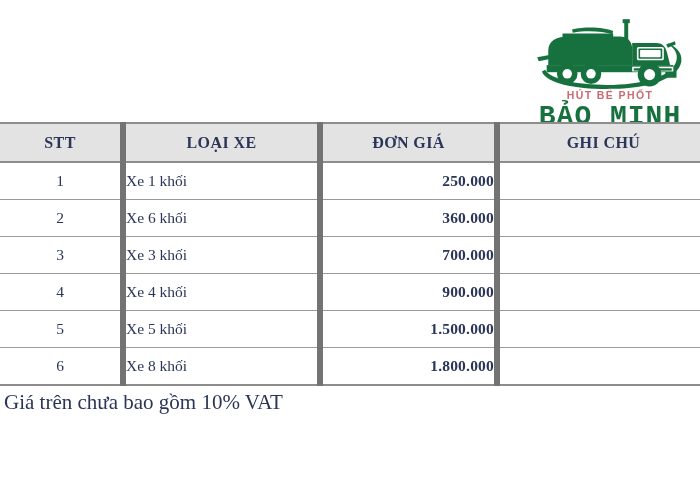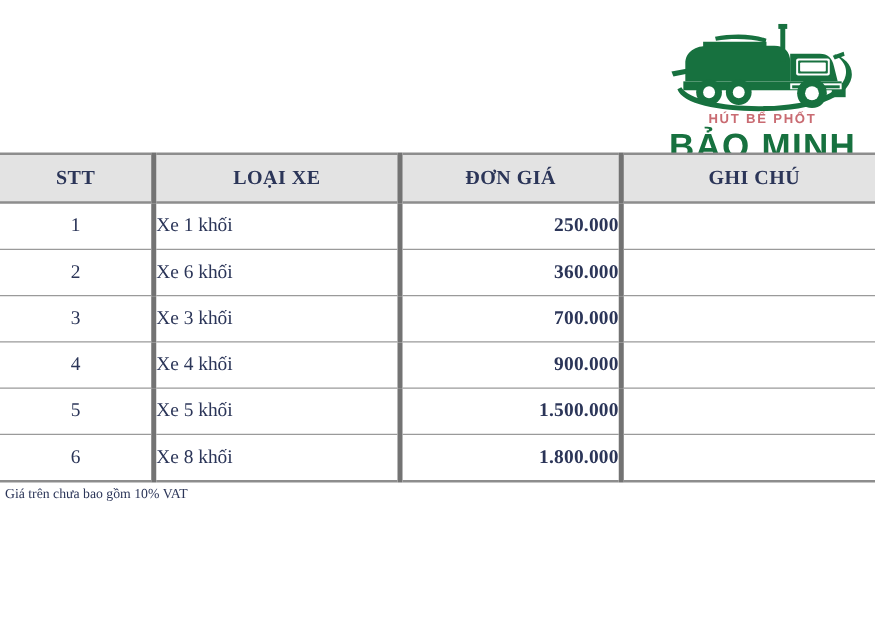--- a/index.html
+++ b/index.html
@@ -35,21 +35,21 @@
   #logo-tagline {
     font-family: "Liberation Sans", sans-serif;
     font-size: 10.5px;
     font-weight: bold;
     letter-spacing: 1.4px;
     color: #c96b72;
     margin-top: -2px;
     line-height: 1;
   }
   #logo-brand {
-    font-family: Liberation Sans, sans-serif;
+    font-family: Liberation Mono, monospace;
     font-size: 28px;
     font-weight: bold;
     letter-spacing: 1px;
     color: #17713f;
     line-height: 1.05;
     margin-top: 1px;
   }
 
   
   #price-table {
@@ -60,21 +60,21 @@
     border-collapse: collapse;
     table-layout: fixed;
   }
   #price-table col.c-stt   { width: 123px; }
   #price-table col.c-loai  { width: 197px; }
   #price-table col.c-gia   { width: 177px; }
   #price-table col.c-ghi   { width: 213px; }
 
   #price-table th,
   #price-table td {
-    border-right: 4px solid #737373;
+    border-right: 6px solid #737373;
     border-bottom: 2px solid #8d8d8d;
     padding: 0;
     color: #2b3558;
   }
   #price-table thead th {
     background: #e3e3e3;
     border-top: 2px solid #8d8d8d;
     height: 37px;
     font-size: 16px;
     font-weight: bold;
@@ -102,21 +102,21 @@
 
   
   #footer-note {
     position: absolute;
     left: 0;
     top: 386px;
     width: 668px;
     padding: 2px 4px 0 4px;
     box-sizing: border-box;
     color: #2b3558;
-    font-size: 11px;
+    font-size: 21px;
     line-height: 1.42;
   }
   #footer-note p {
     margin: 0;
     white-space: pre-wrap;
   }
   #note-vat { margin-bottom: 1px !important; }
 </style>
 </head>
 <body>

